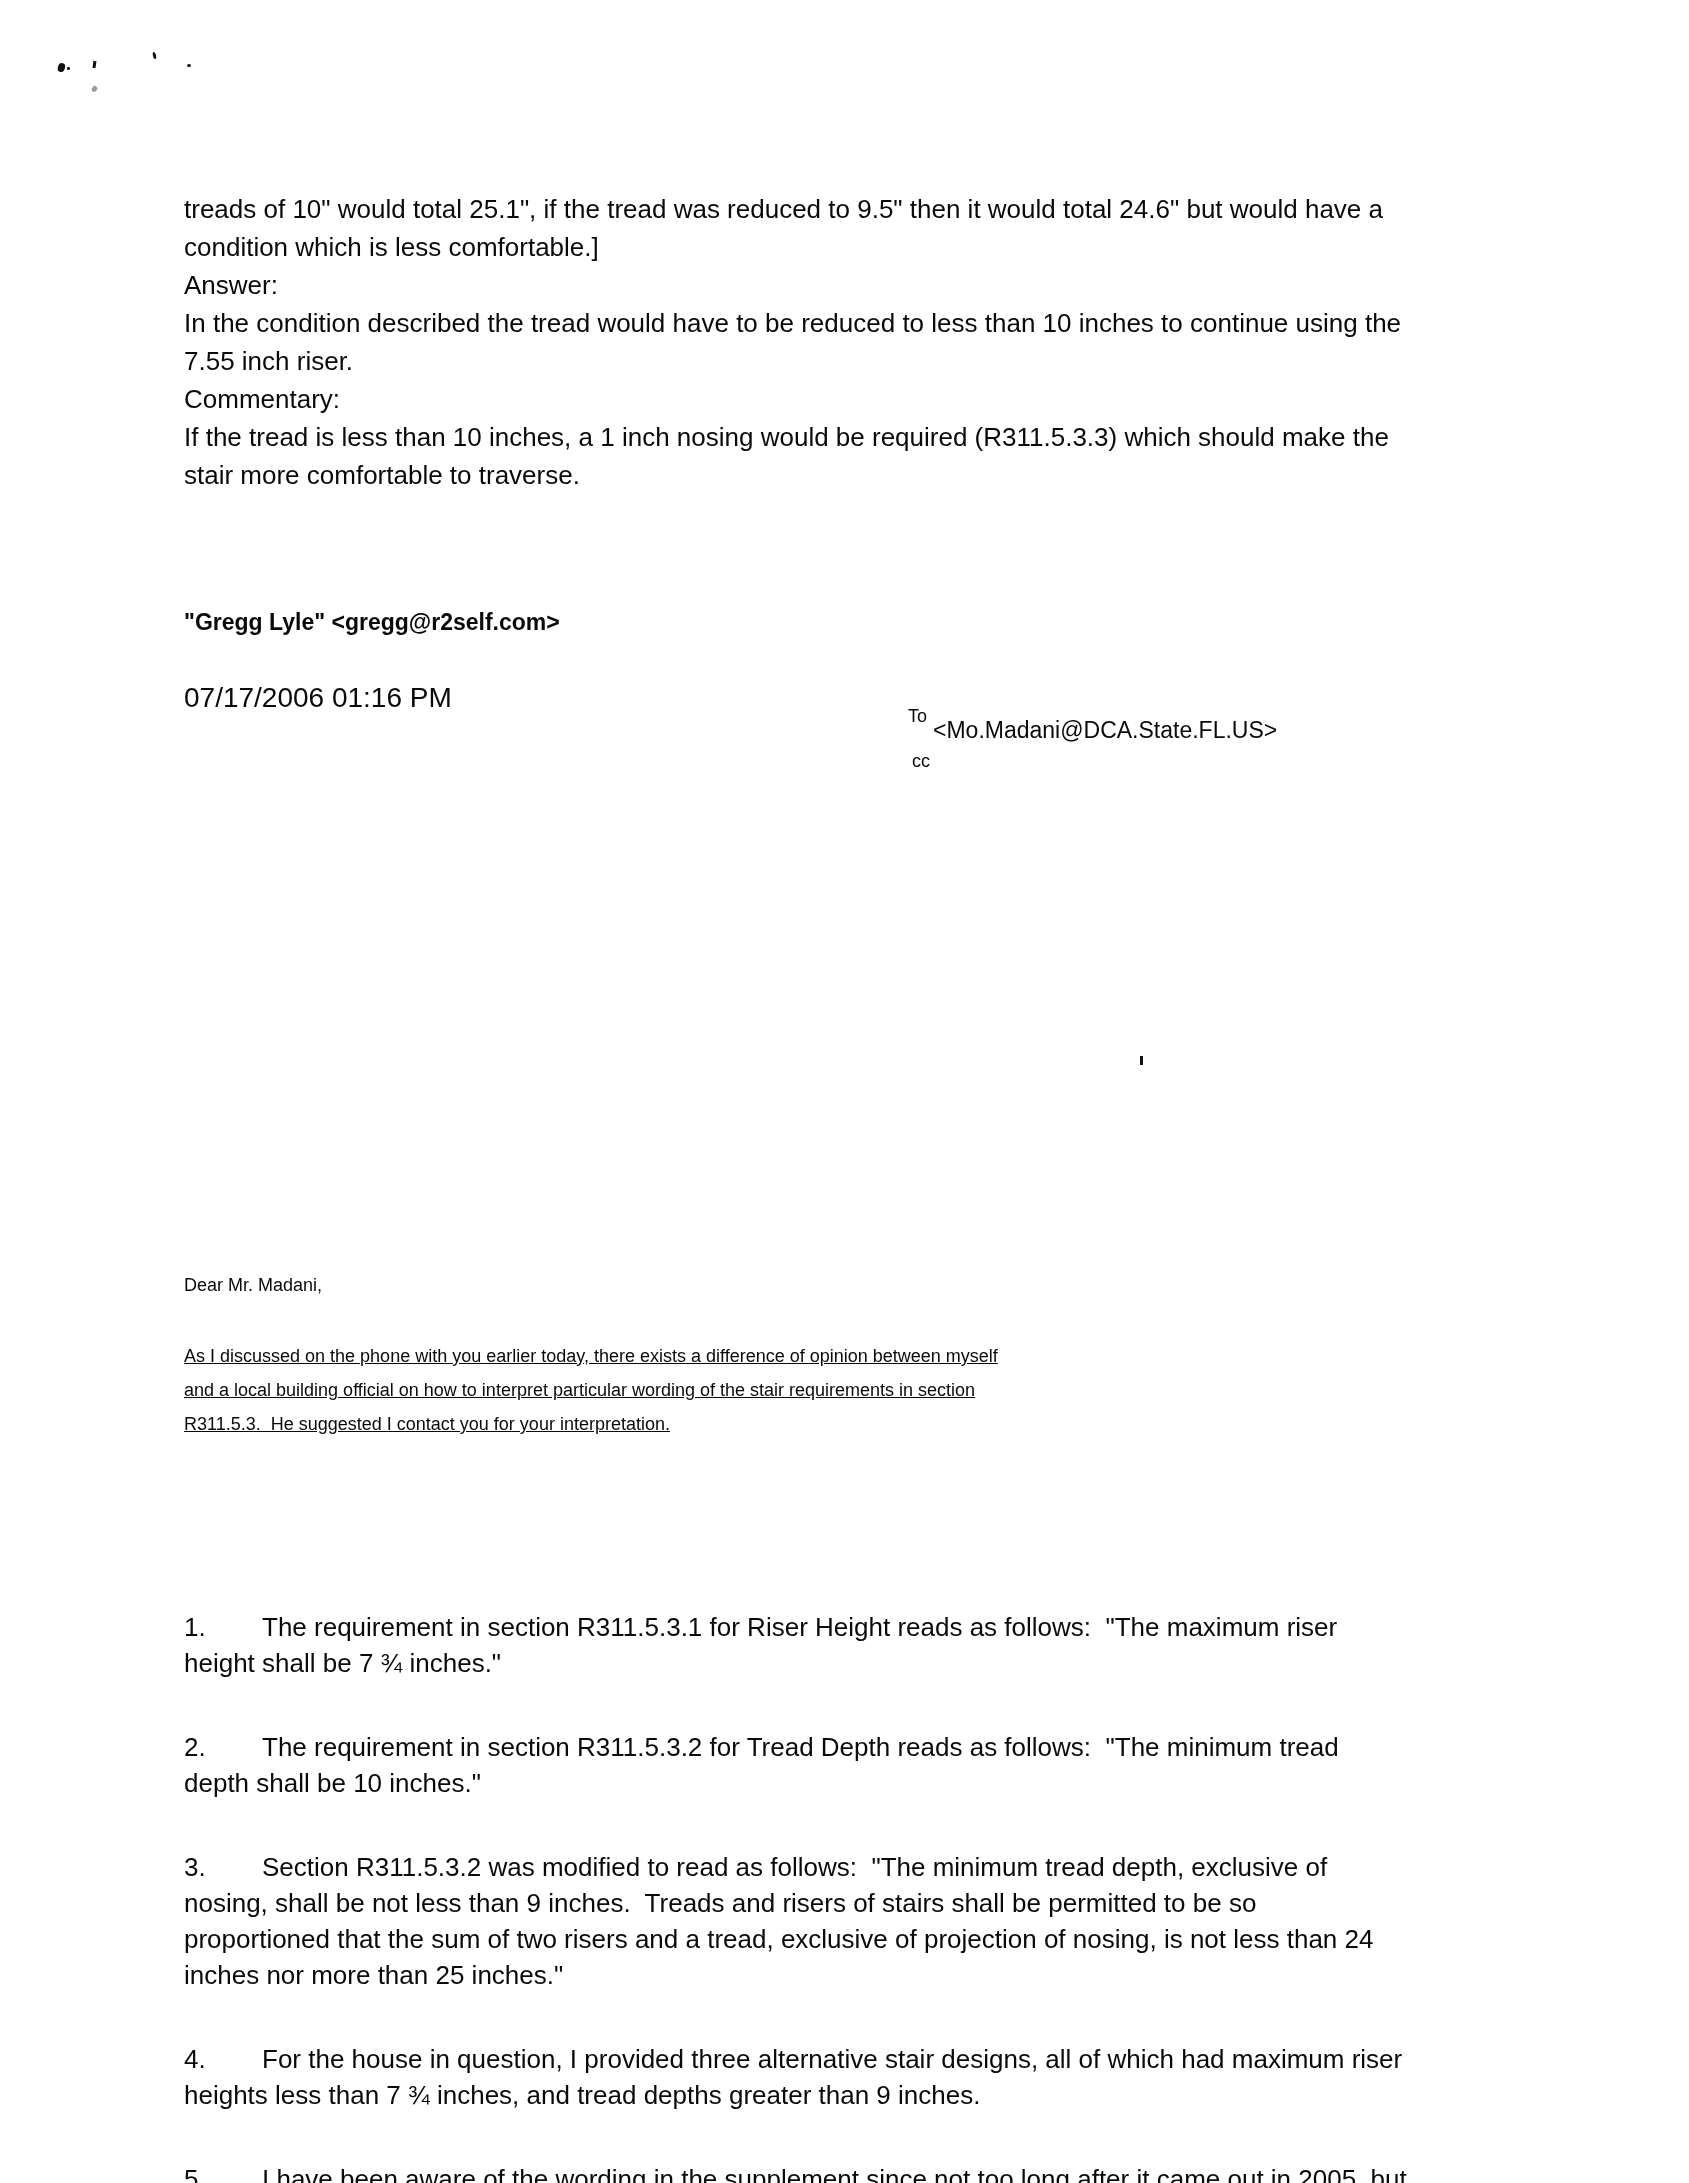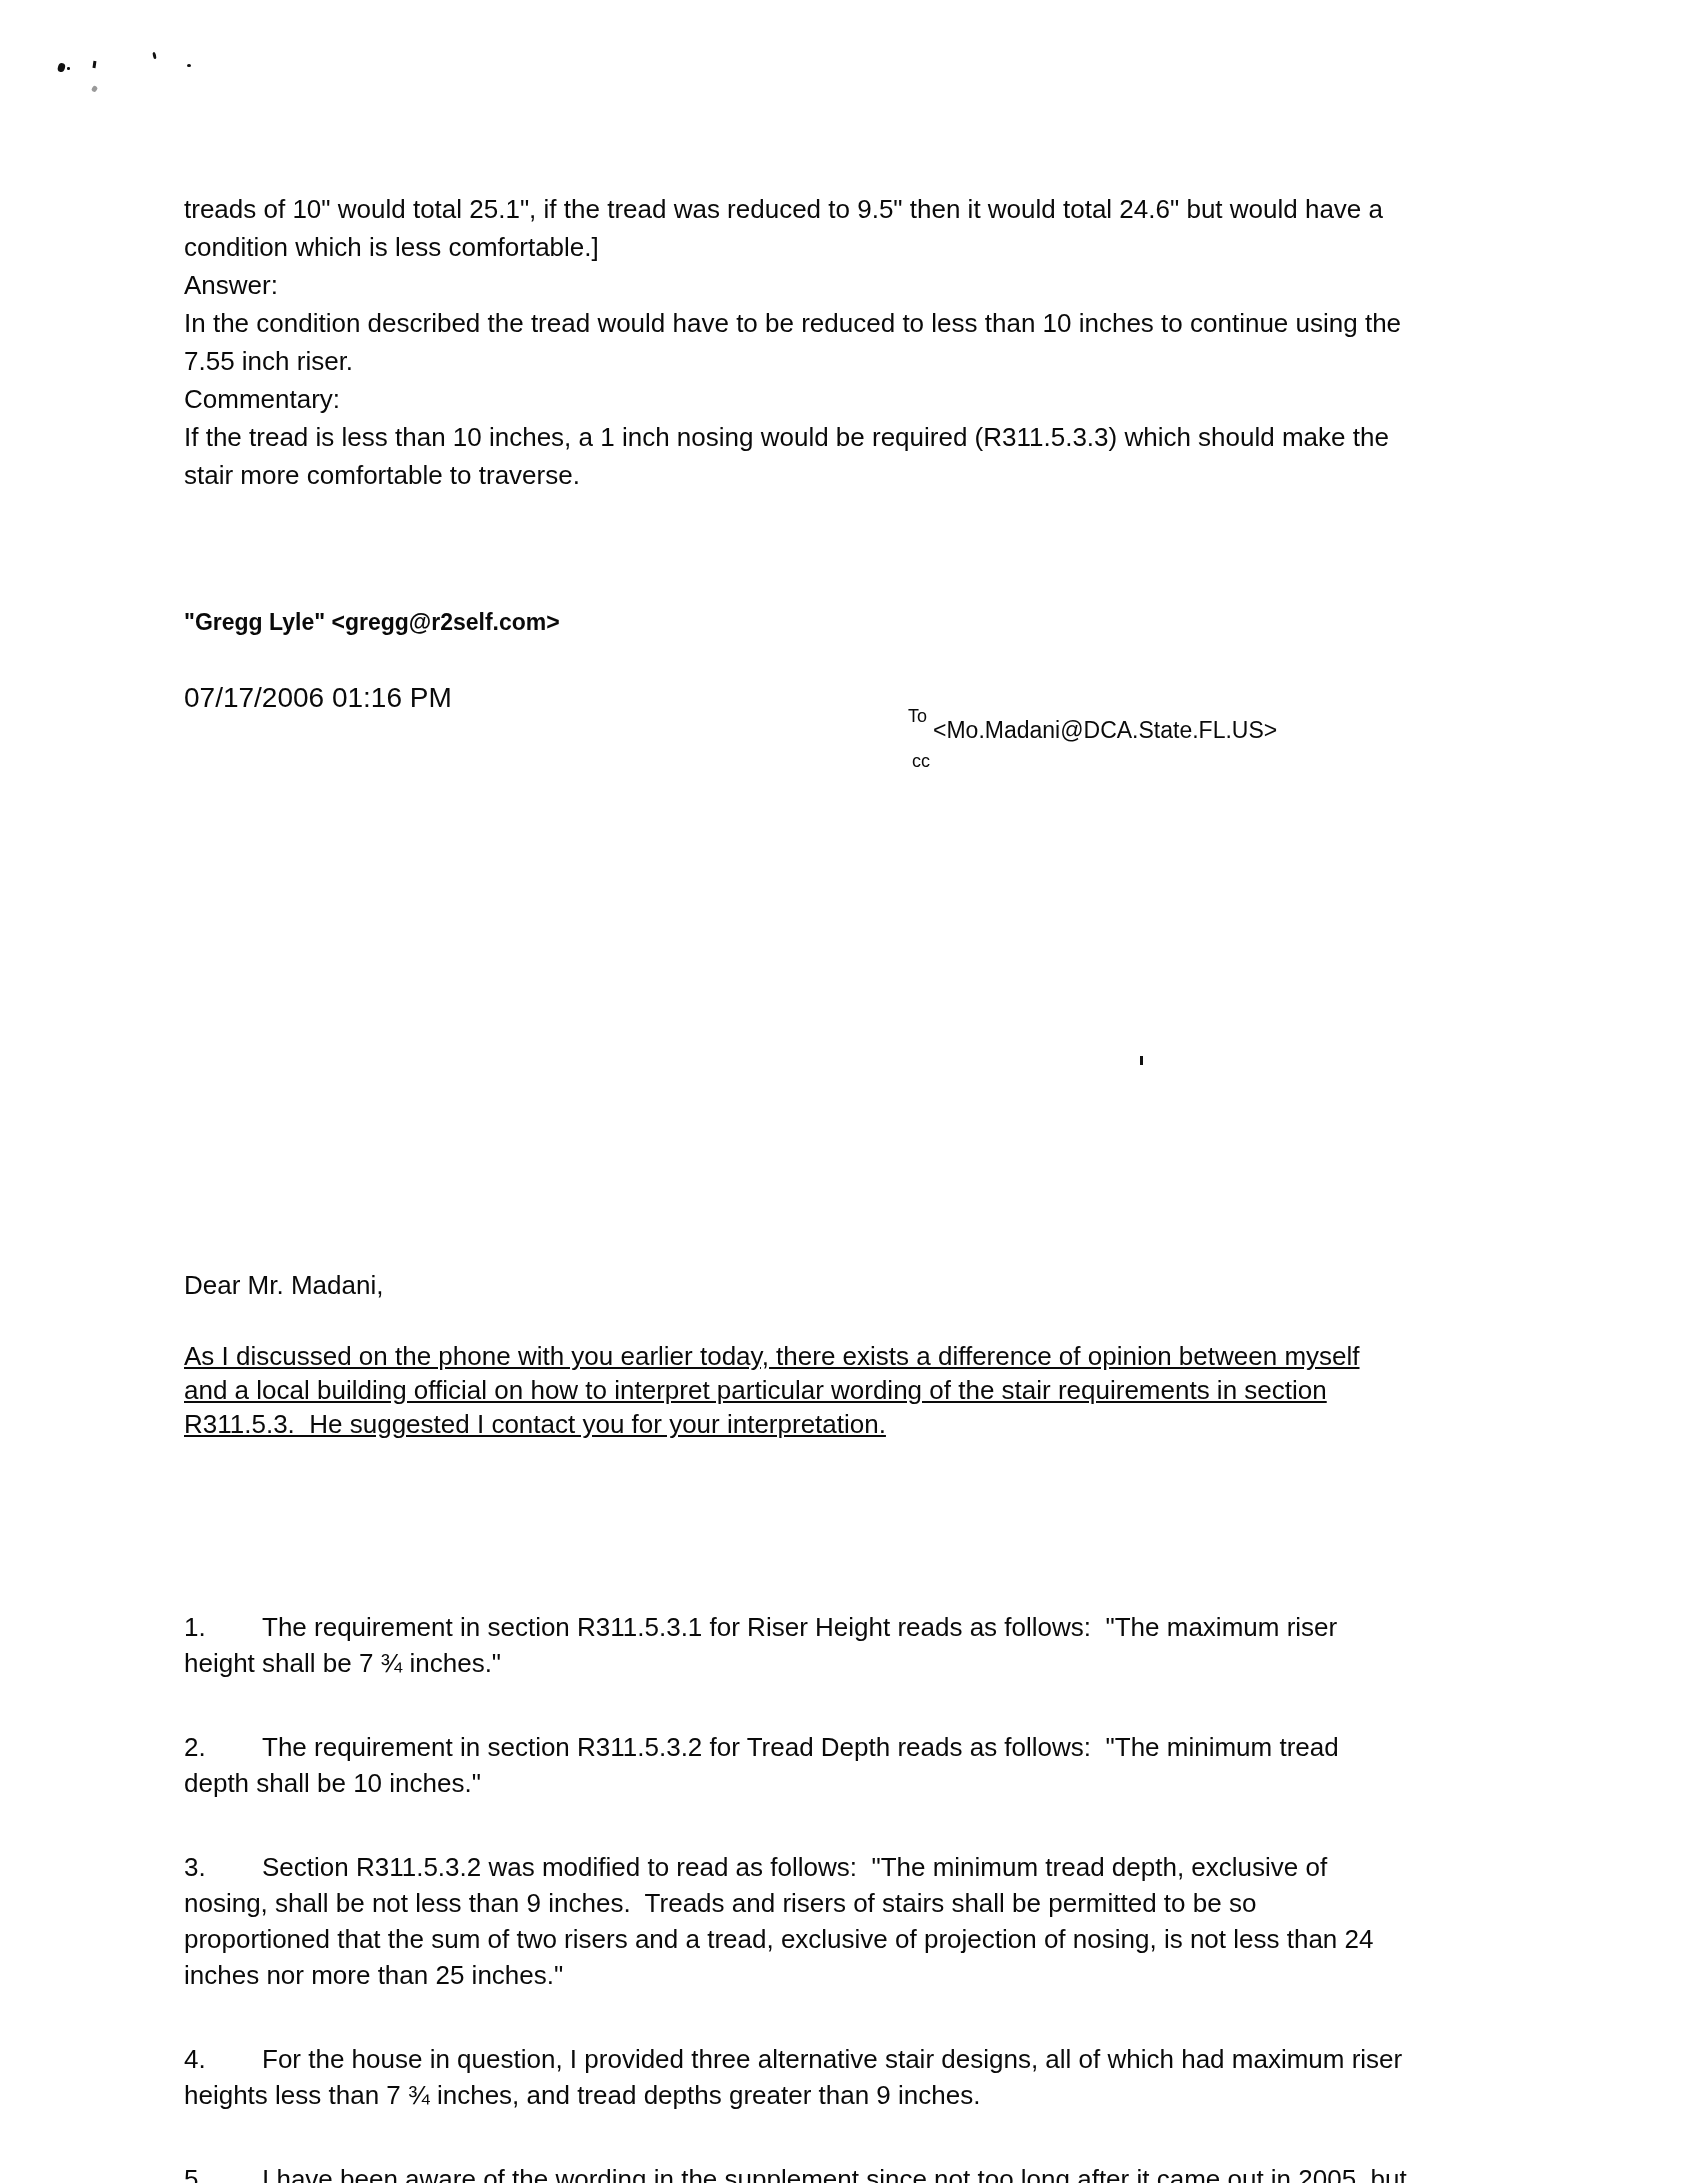--- a/index.html
+++ b/index.html
@@ -7,21 +7,21 @@
     position:relative;
     width:1690px;
     height:2183px;
     background:#ffffff;
     font-family:"Liberation Sans","DejaVu Sans",sans-serif;
     color:#0a0a0a;
     overflow:hidden;
   }
   .txt{position:absolute;white-space:pre-wrap;}
   .body-block{font-size:26px;line-height:38px;width:1471px;}
-  .para{font-size:26px;line-height:34px;width:1471px;}
+  .para{font-size:18px;line-height:34px;width:1471px;}
   .hdr-from{font-size:23px;line-height:28px;font-weight:bold;}
   .hdr-date{font-size:28px;line-height:28px;}
   .hdr-small{font-size:18px;line-height:21px;}
   .hdr-addr{font-size:23px;line-height:28px;}
   .hdr-subj{font-size:22.5px;line-height:26.5px;}
   .list{position:absolute;left:184px;top:1561px;width:1471px;font-size:26px;line-height:36px;}
   .list-item{position:relative;}
   .item-num{position:absolute;left:0;top:0;}
   .item-text{text-indent:78px;white-space:pre-wrap;margin-top:48px;}
   .u-phrase{border-bottom:3.3px solid #0a0a0a;padding-bottom:4.6px;font-weight:bold;}

